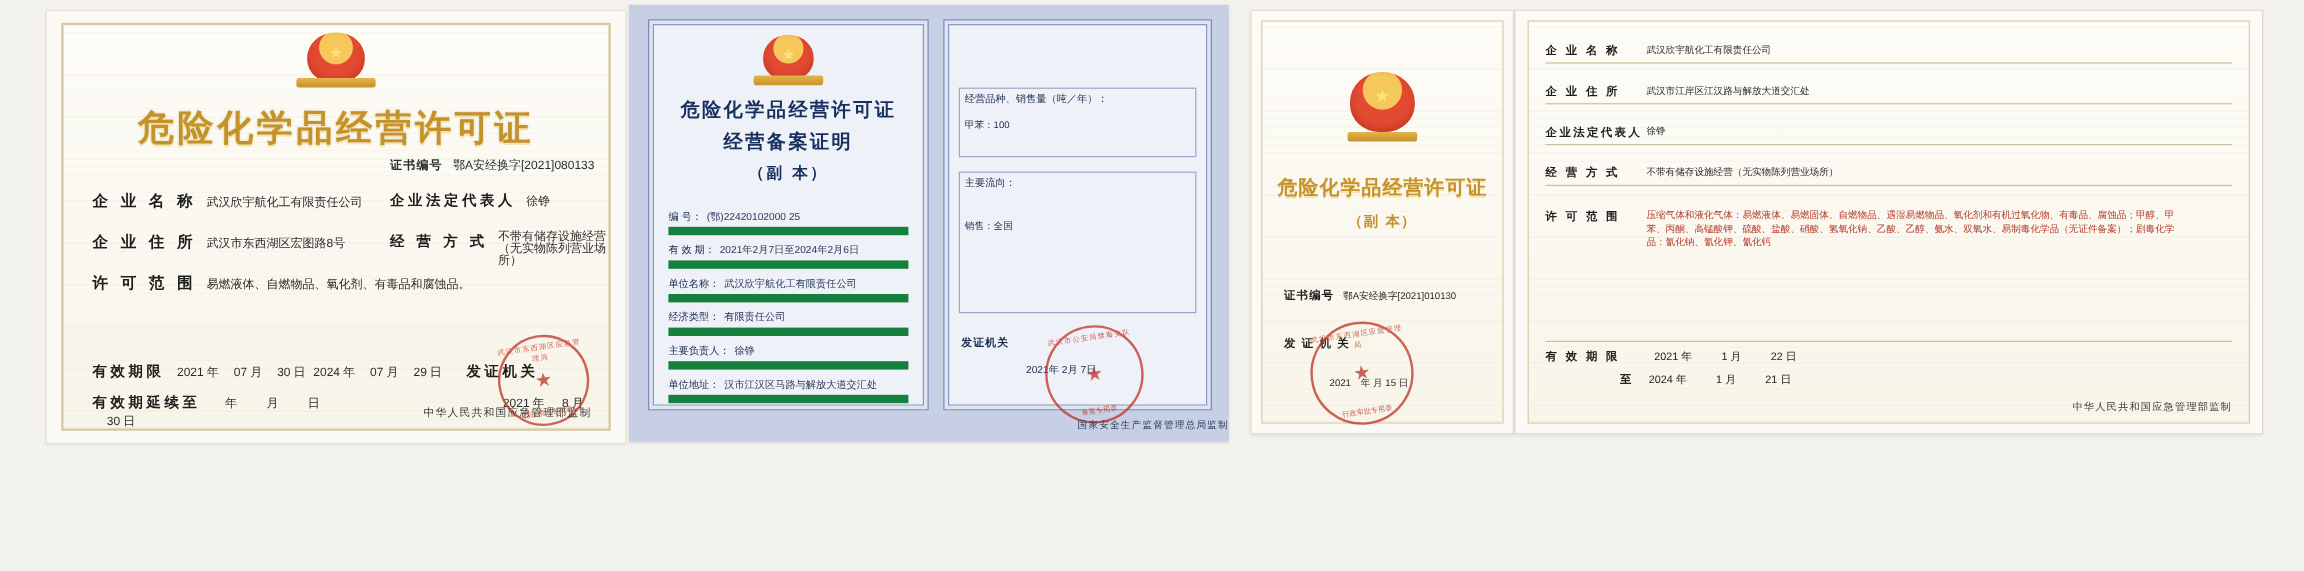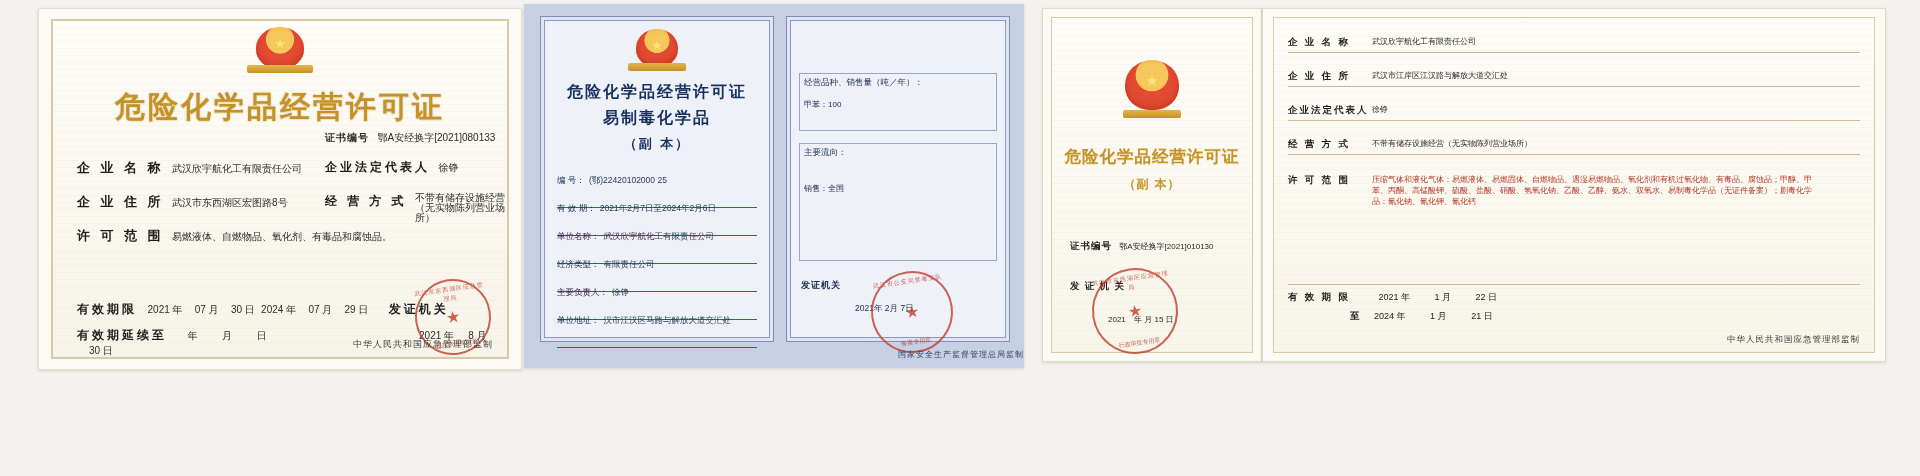--- a/index.html
+++ b/index.html
@@ -176,22 +176,22 @@
     font-weight: bold;
     font-size: 13px;
     color: #17305e;
     letter-spacing: 2px;
   }
   .c2-line {
     position: absolute;
     left: 16px; right: 16px;
     font-size: 8.5px;
     color: #1b2b4d;
-    border-bottom: 1px solid #15803d;
-    padding-bottom: 20px;
+    border-bottom: 7px solid #15803d;
+    padding-bottom: 2px;
     white-space: nowrap;
     overflow: hidden;
   }
   .c2-line .lbl { color: #16294d; }
   .c2-line .val { color: #2b3a5c; margin-left: 4px; }
 
   .c2r-box {
     position: absolute;
     left: 12px; right: 12px;
     border: 1px solid #9aa6c9;
@@ -400,21 +400,21 @@
   <div class="cert2">
 
     <div class="cert2-panel cert2-left">
       <div class="cert2-emblem">
         <div class="emblem-sun" style="width:42px;height:38px;"></div>
         <div class="emblem-star">★</div>
         <div class="emblem-base" style="width:58px;"></div>
       </div>
       <div class="cert2-title">
         <div>危险化学品经营许可证</div>
-        <div>易制毒化学品</div>
+        <div>经营备案证明</div>
       </div>
       <div class="cert2-sub">（副 本）</div>
 
       <div class="c2-line" style="top:158px;">
         <span class="lbl">编 号：</span><span class="val">(鄂)22420102000 25</span>
       </div>
       <div class="c2-line" style="top:186px;">
         <span class="lbl">有 效 期：</span><span class="val">2021年2月7日至2024年2月6日</span>
       </div>
       <div class="c2-line" style="top:214px;">

